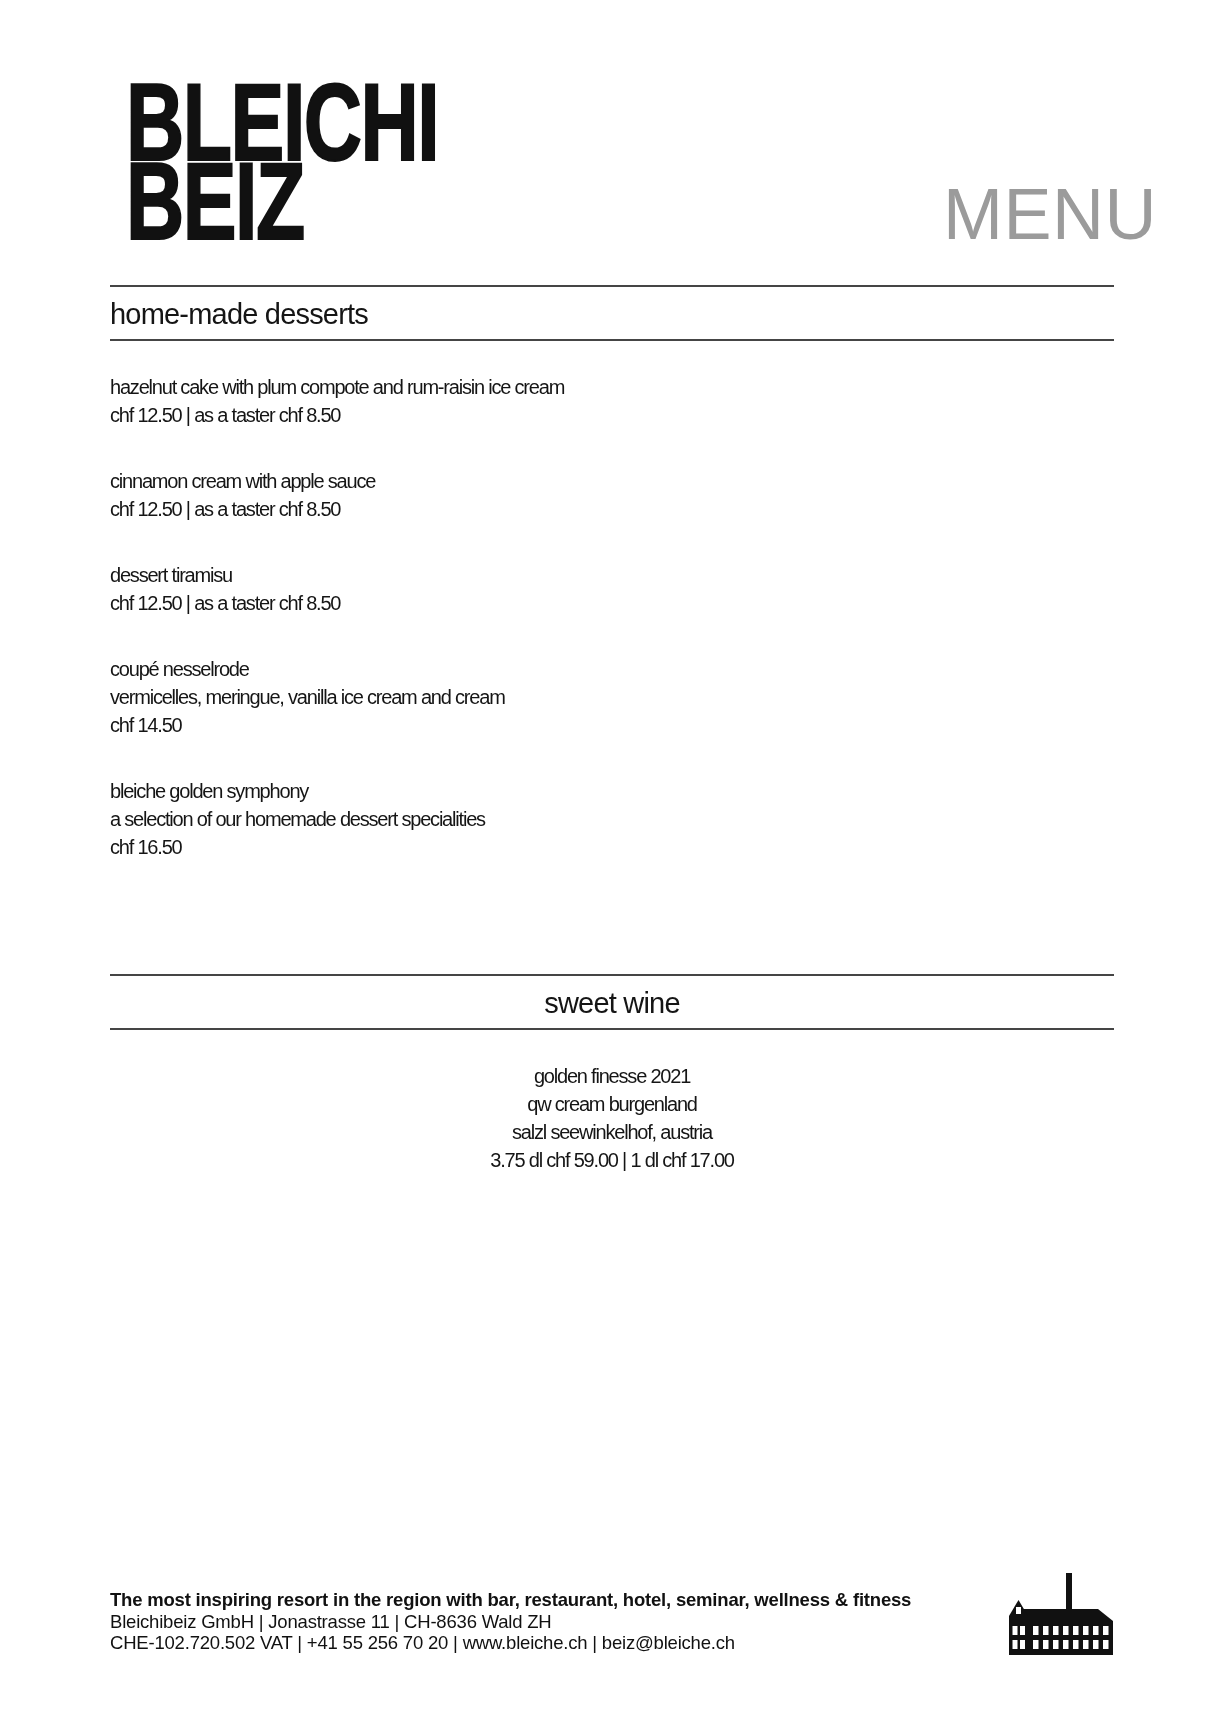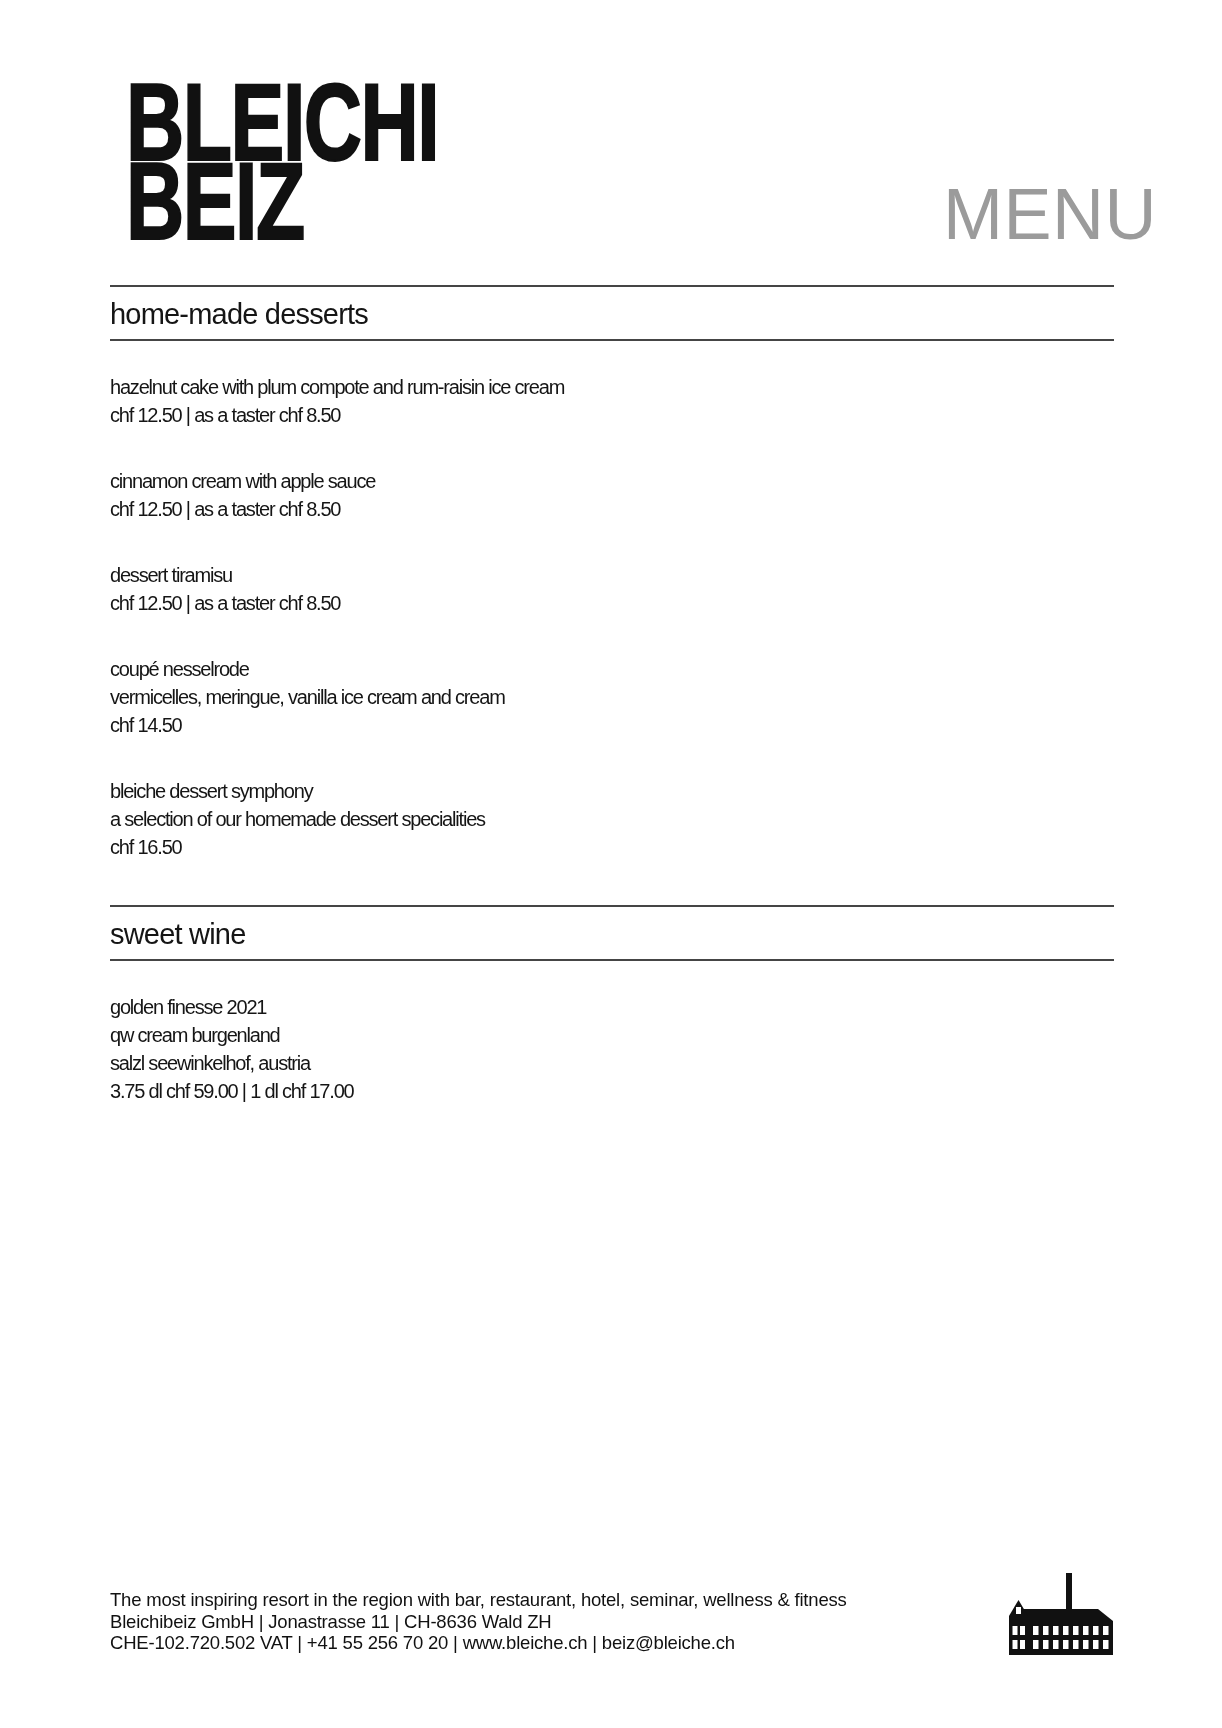--- a/index.html
+++ b/index.html
@@ -58,33 +58,33 @@
     margin: 12px 0 10px 0;
   }
   .items { margin-top: 32px; }
   .menu-item {
     font-size: 20px;
     line-height: 28px;
     letter-spacing: -1.2px;
     margin-bottom: 38px;
   }
   .menu-item div { white-space: nowrap; }
-  .section-wine { margin-top: 44px; }
+  .section-wine { margin-top: 113px; text-align: center; }
 
   
   .footer {
     position: absolute;
     left: 110px;
     top: 1589px;
     font-size: 18.5px;
     line-height: 21.5px;
     letter-spacing: -0.2px;
     color: #111111;
   }
-  .footer-tagline { font-weight: 400; }
+  .footer-tagline { font-weight: 700; }
   .building-icon {
     position: absolute;
     left: 1003px;
     top: 1573px;
     width: 110px;
     height: 85px;
   }
 </style>
 </head>
 <body>
@@ -115,21 +115,21 @@
       <div class="menu-item">
         <div>dessert tiramisu</div>
         <div>chf 12.50 | as a taster chf 8.50</div>
       </div>
       <div class="menu-item">
         <div>coupé nesselrode</div>
         <div>vermicelles, meringue, vanilla ice cream and cream</div>
         <div>chf 14.50</div>
       </div>
       <div class="menu-item">
-        <div>bleiche dessert symphony</div>
+        <div>bleiche golden symphony</div>
         <div>a selection of our homemade dessert specialities</div>
         <div>chf 16.50</div>
       </div>
     </div>
   </div>
 
   <div class="section-wine">
     <div class="rule"></div>
     <h2 class="section-title">sweet wine</h2>
     <div class="rule"></div>

